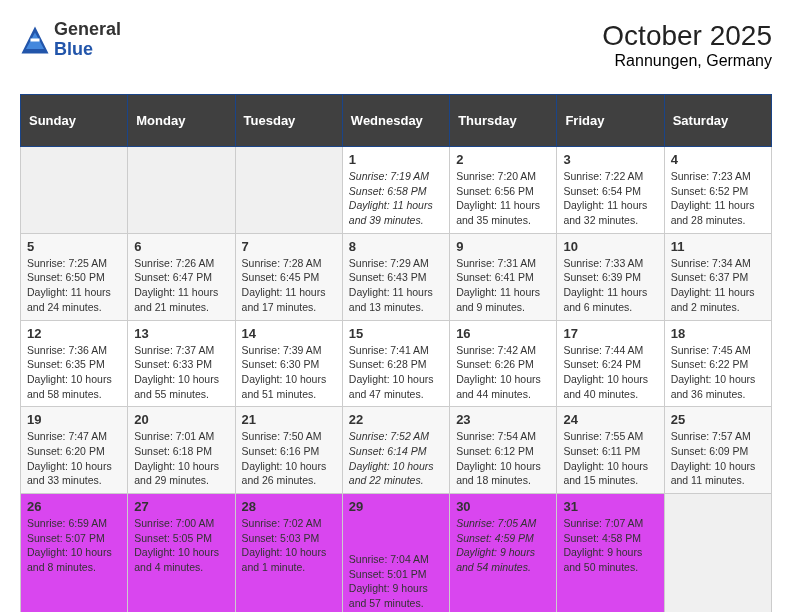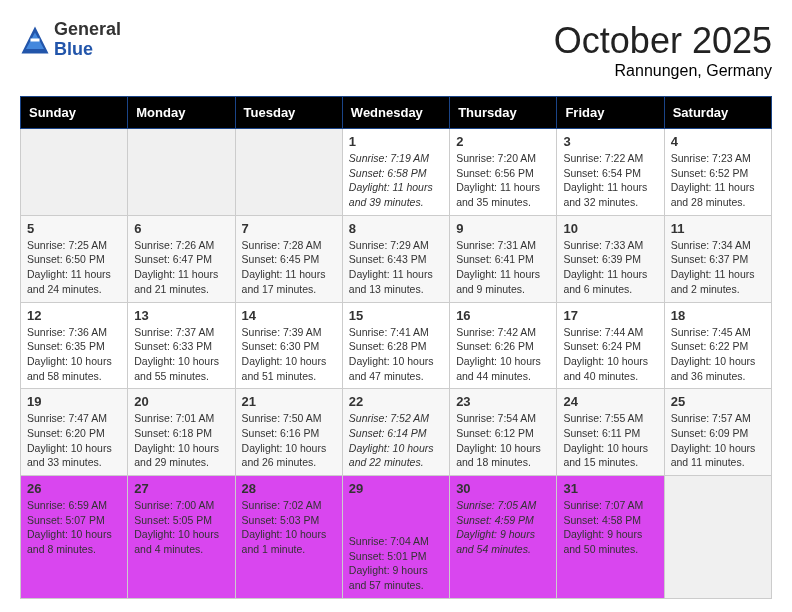--- a/index.html
+++ b/index.html
@@ -7,21 +7,21 @@
       font-family: Arial, sans-serif;
       background: #fff;
       width: 792px;
       min-height: 612px;
       padding: 20px;
     }
     .header {
       display: flex;
       justify-content: space-between;
       align-items: flex-start;
-      margin-bottom: 16px;
+      margin-bottom: 24px;
     }
     .logo {
       display: flex;
       align-items: center;
       gap: 4px;
     }
     .logo-text {
       font-size: 18px;
       font-weight: bold;
       line-height: 1.1;
@@ -29,38 +29,38 @@
     .logo-general { color: #333; }
     .logo-blue { color: #2255aa; }
     .logo-icon {
       width: 30px;
       height: 30px;
     }
     .title-block {
       text-align: right;
     }
     .month-title {
-      font-size: 36px;
+      font-size: 28px;
       font-weight: normal;
       color: #222;
     }
     .location {
       font-size: 16px;
       color: #000000;
     }
     .calendar {
       width: 100%;
       border-collapse: collapse;
       border: 1px solid #ccc;
     }
     .calendar th {
-      background-color: #000000;
+      background-color: #404040;
       color: #fff;
       text-align: left;
-      padding: 8px 8px;
+      padding: 18px 8px;
       font-size: 13px;
       border: 1px solid #1a4488;
     }
     .calendar td {
       vertical-align: top;
       padding: 5px 6px;
       border: 1px solid #ccc;
       width: calc(100% / 7);
       min-height: 80px;
       font-size: 11px;

